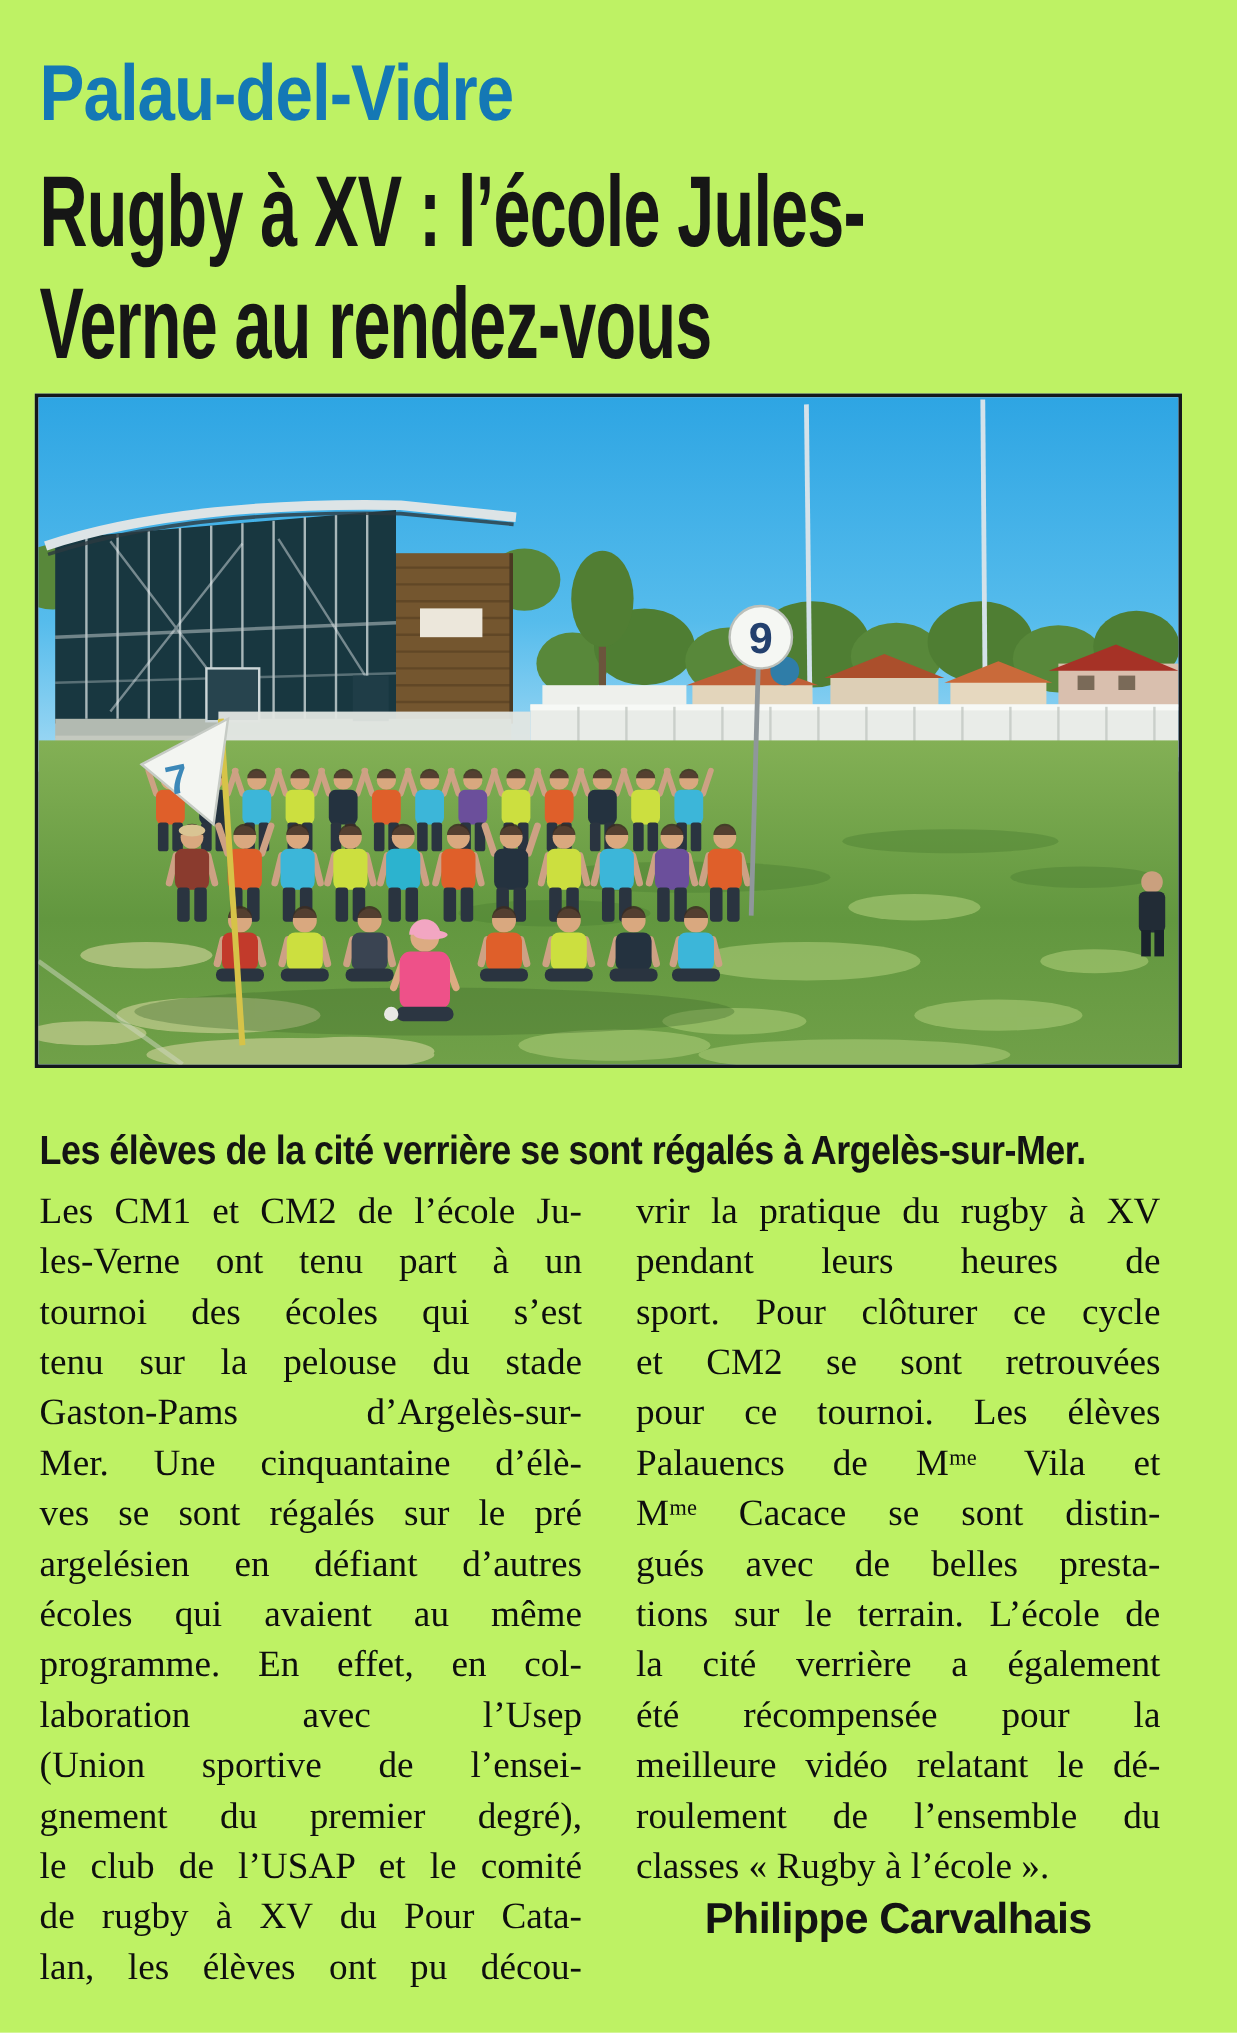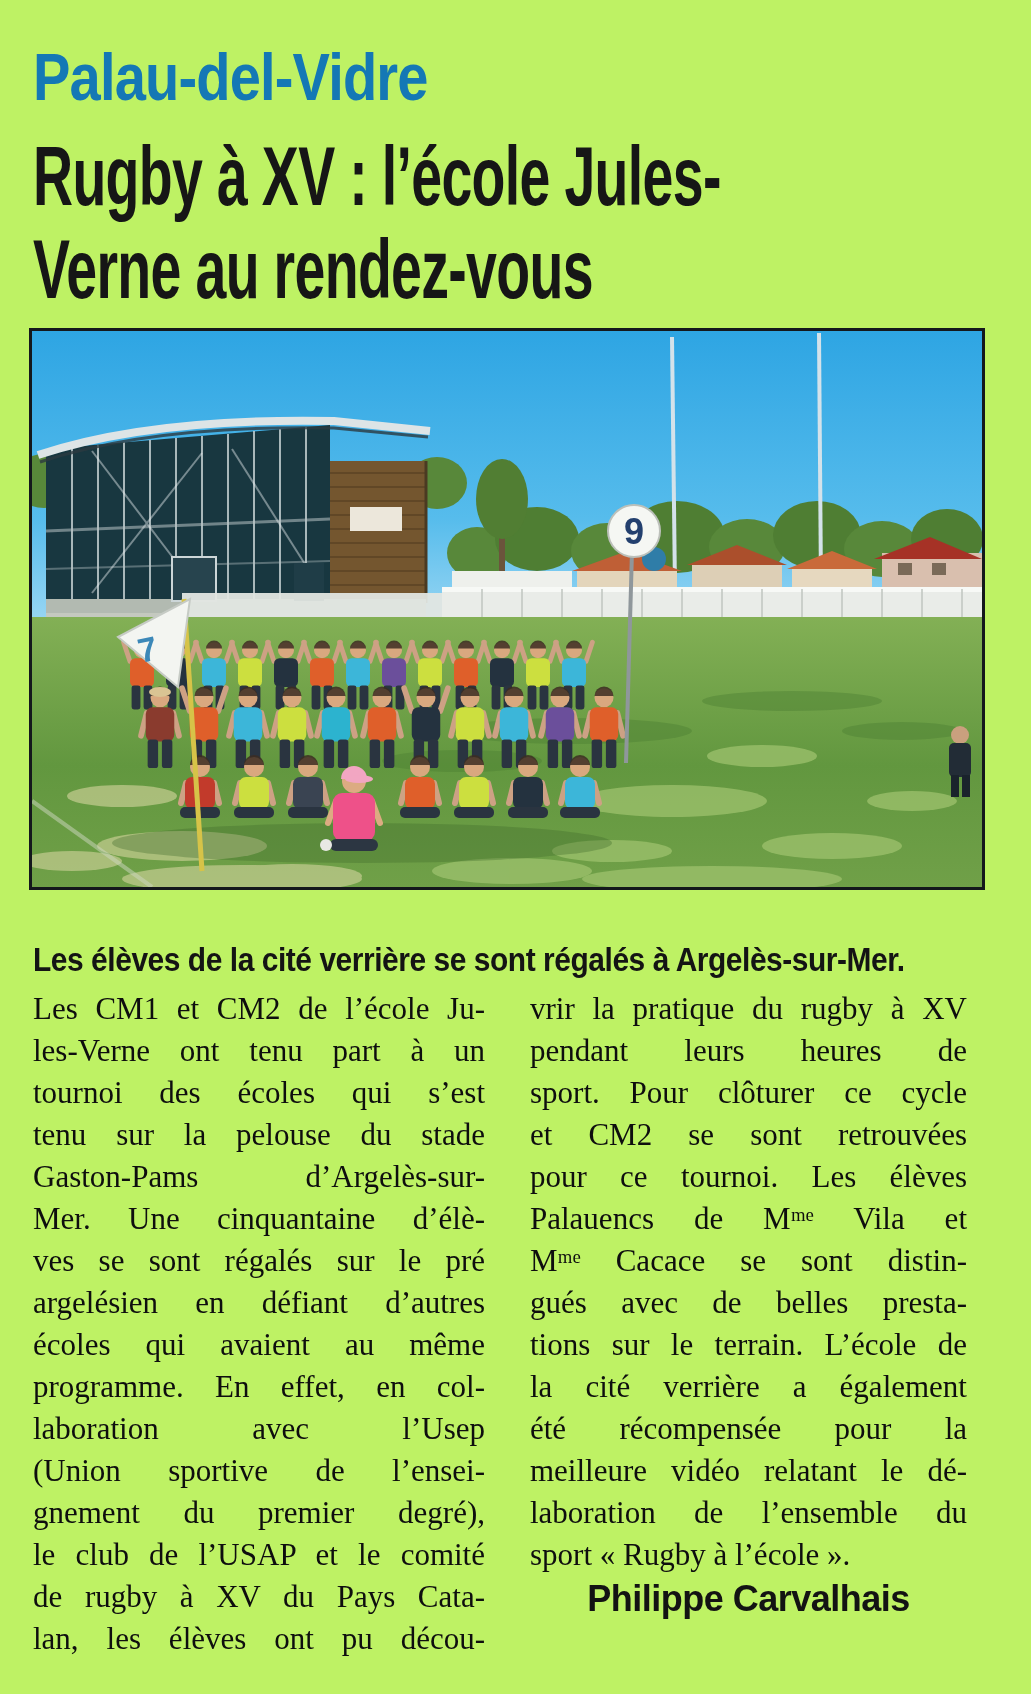--- a/index.html
+++ b/index.html
@@ -319,39 +319,39 @@
         <div class="bl">Gaston-Pams d’Argelès-sur-</div>
         <div class="bl">Mer. Une cinquantaine d’élè-</div>
         <div class="bl">ves se sont régalés sur le pré</div>
         <div class="bl">argelésien en défiant d’autres</div>
         <div class="bl">écoles qui avaient au même</div>
         <div class="bl">programme. En effet, en col-</div>
         <div class="bl">laboration avec l’Usep</div>
         <div class="bl">(Union sportive de l’ensei-</div>
         <div class="bl">gnement du premier degré),</div>
         <div class="bl">le club de l’USAP et le comité</div>
-        <div class="bl">de rugby à XV du Pays Cata-</div>
+        <div class="bl">de rugby à XV du Pour Cata-</div>
         <div class="bl last">lan, les élèves ont pu décou-</div>
       </div>
     <div class="col col2">
       <div class="lines">
           <div class="bl">vrir la pratique du rugby à XV</div>
           <div class="bl">pendant leurs heures de</div>
           <div class="bl">sport. Pour clôturer ce cycle</div>
           <div class="bl">et CM2 se sont retrouvées</div>
           <div class="bl">pour ce tournoi. Les élèves</div>
           <div class="bl">Palauencs de Mᵐᵉ Vila et</div>
           <div class="bl">Mᵐᵉ Cacace se sont distin-</div>
           <div class="bl">gués avec de belles presta-</div>
           <div class="bl">tions sur le terrain. L’école de</div>
           <div class="bl">la cité verrière a également</div>
           <div class="bl">été récompensée pour la</div>
           <div class="bl">meilleure vidéo relatant le dé-</div>
-          <div class="bl">laboration de l’ensemble du</div>
-          <div class="bl last">sport « Rugby à l’école ».</div>
+          <div class="bl">roulement de l’ensemble du</div>
+          <div class="bl last">classes « Rugby à l’école ».</div>
         </div>
       <div class="byline-row">
         <span class="byline">Philippe Carvalhais</span>
       </div>
     </div>
   </div>
 
 </div>
 
 </body></html>

